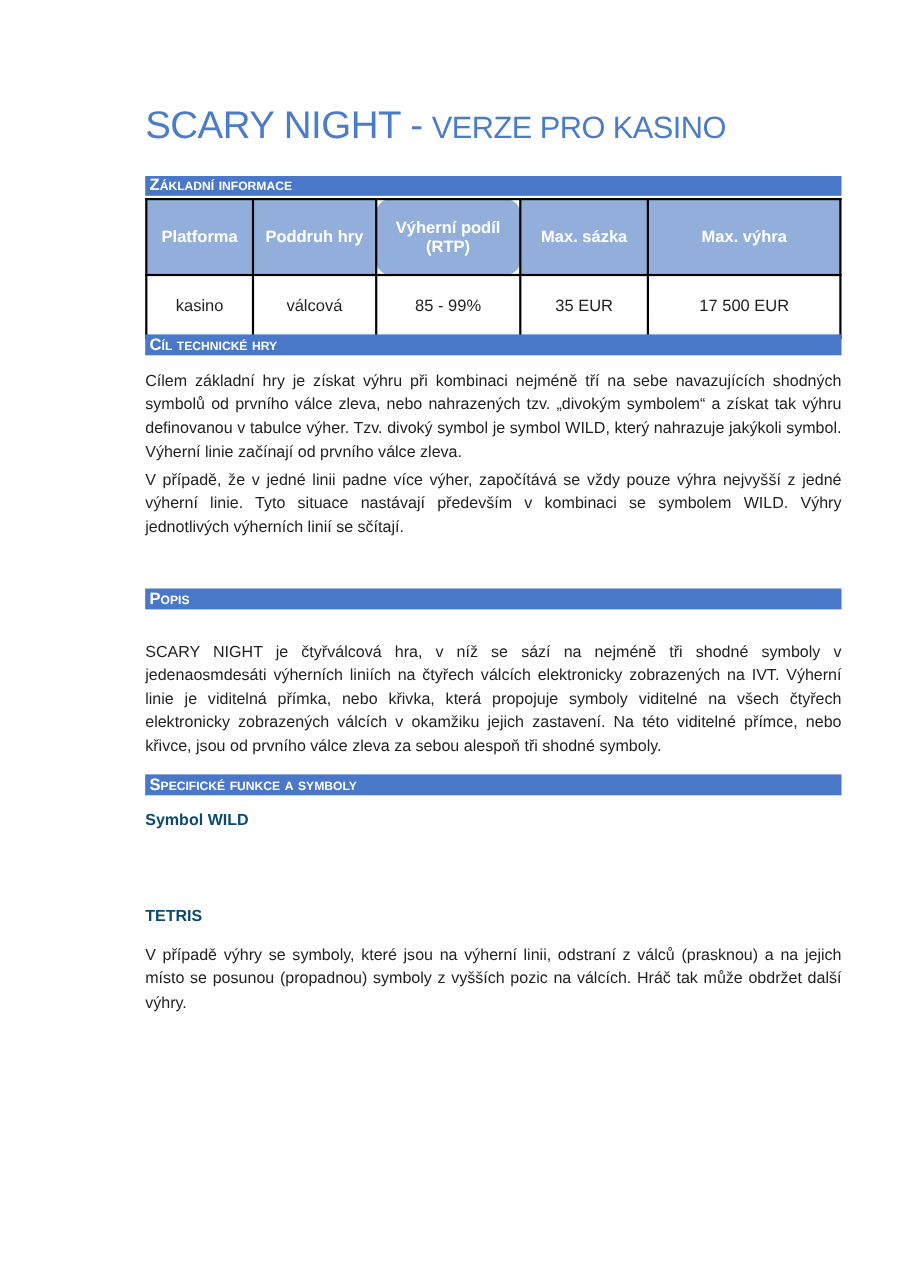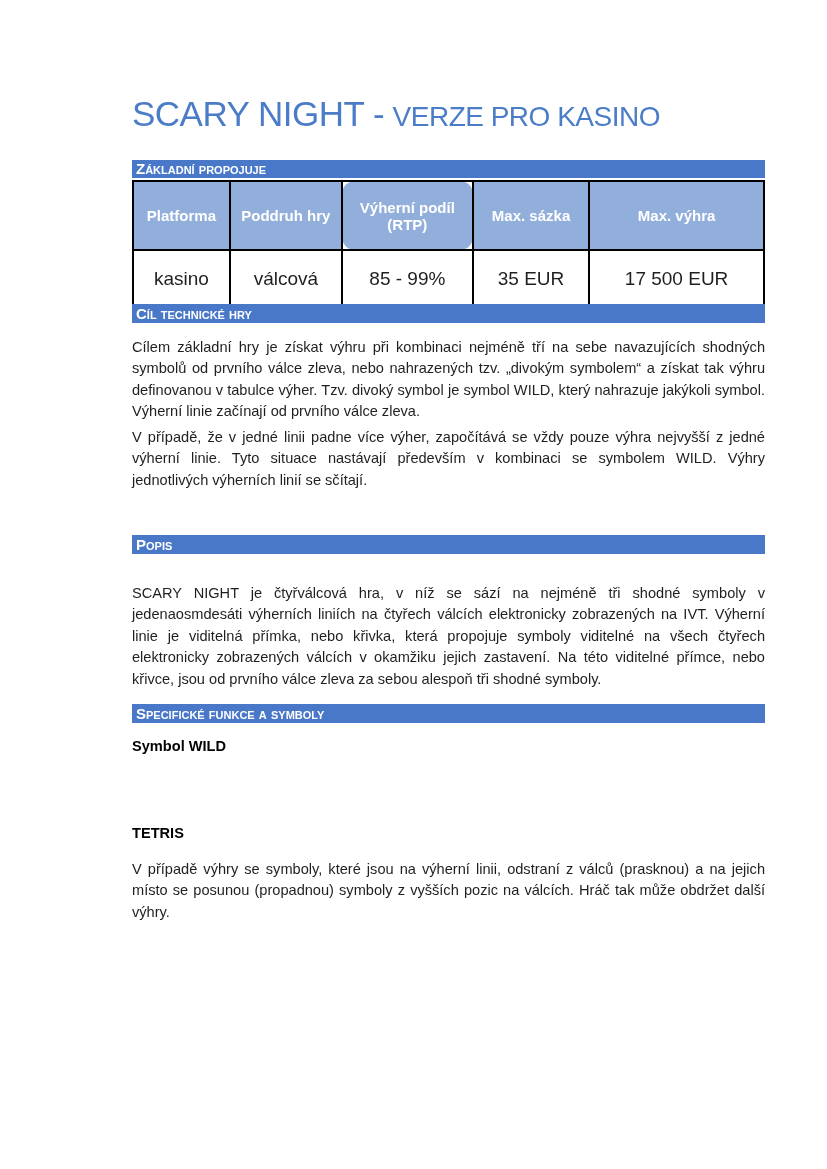--- a/index.html
+++ b/index.html
@@ -49,46 +49,46 @@
     padding:8px 8px;
   }
   .info-table th{
     background:var(--table-header-blue);
     color:#ffffff;
     font-size:15px;font-weight:700;
     height:51px;
   }
   .info-table td{
     background:#ffffff;
-    font-size:19px;font-weight:400;
+    font-size:15px;font-weight:400;
     height:39px;
   }
   .c1{width:14.7%;} .c2{width:17.4%;} .c3{width:20.9%;border-radius:13px;} .c4{width:18.2%;} .c5{width:28.8%;}
   .body-text{
     margin:0;
     font-size:14.6px;line-height:21.4px;
     text-align:justify;
   }
   .subheading{
     margin:0;
     font-size:14.6px;font-weight:700;
-    color:#000000;
+    color:#0c4a6e;
   }
 </style>
 </head>
 <body>
 
 <div class="page">
 
   <h1 class="abs title">
     <span class="title-main">SCARY NIGHT -</span>
     <span class="title-sub">VERZE PRO KASINO</span>
   </h1>
 
-  <div class="abs bar" style="top:160px;height:18px;line-height:18px;">Základní propojuje</div>
+  <div class="abs bar" style="top:160px;height:18px;line-height:18px;">Základní informace</div>
 
   <table class="abs info-table">
     <tbody>
         <tr>
       <th class="c1">Platforma</th>
       <th class="c2">Poddruh hry</th>
       <th class="c3">Výherní podíl (RTP)</th>
       <th class="c4">Max. sázka</th>
       <th class="c5">Max. výhra</th>
     </tr>

